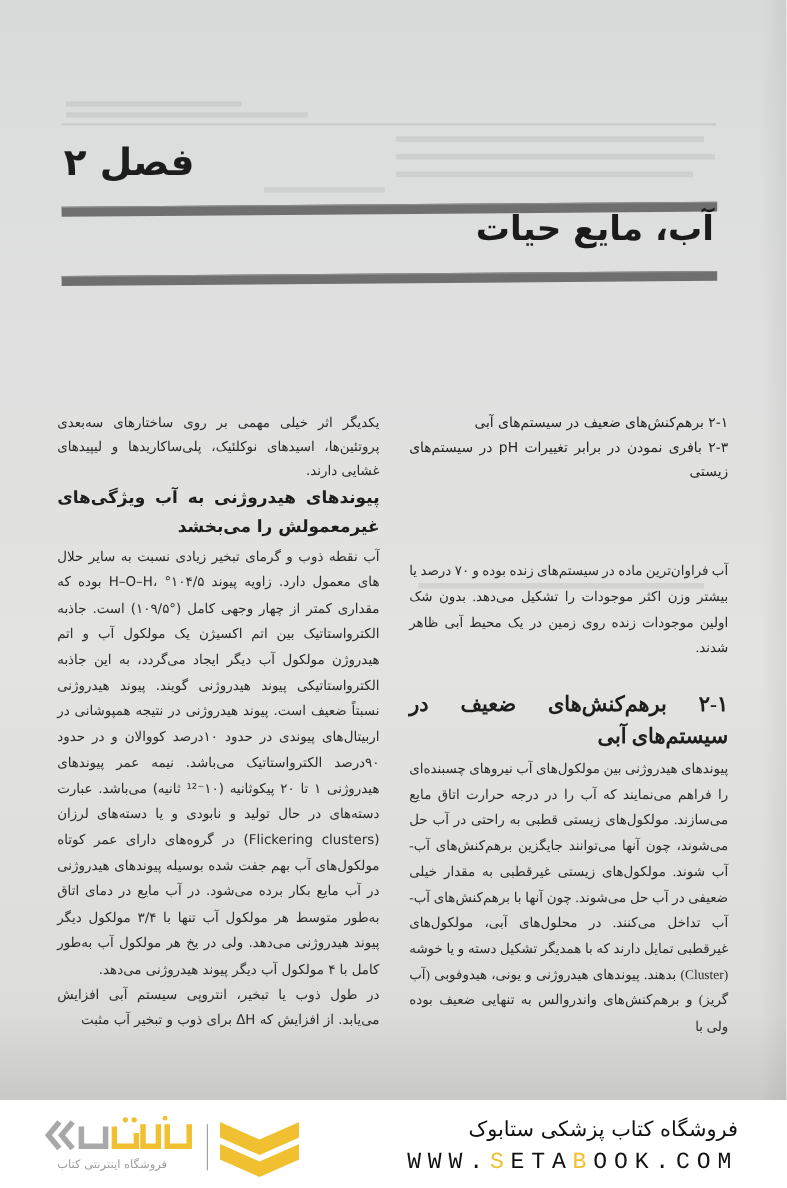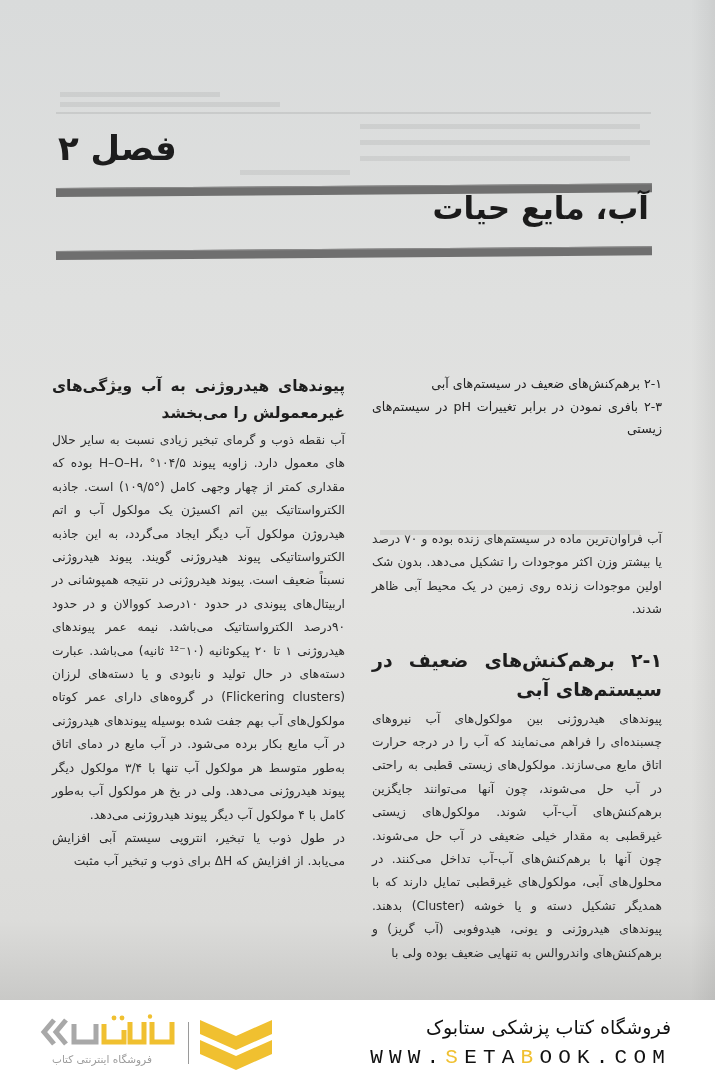--- a/index.html
+++ b/index.html
@@ -191,27 +191,28 @@
   <div class="chapter-title">آب، مایع حیات</div>
   <div class="rule" style="top:251px;"></div>
 
   <div class="col col-right" style="top:373px;">
     <ul class="toc-list">
       <li class="toc-item">۲-۱ برهم‌کنش‌های ضعیف در سیستم‌های آبی</li>
       <li class="toc-item">۲-۳ بافری نمودن در برابر تغییرات pH در سیستم‌های زیستی</li>
     </ul>
   </div>
 
-  <div class="col col-right" style="top:528px;">
+  <div class="col col-right" style="top:508px;font-family:Liberation Serif, serif;">
     <p class="para">آب فراوان‌ترین ماده در سیستم‌های زنده بوده و ۷۰ درصد یا بیشتر وزن اکثر موجودات را تشکیل می‌دهد. بدون شک اولین موجودات زنده روی زمین در یک محیط آبی ظاهر شدند.</p>
     <h2 class="section-heading h-main" style="margin-top:24px; margin-bottom:4px;">۲-۱ برهم‌کنش‌های ضعیف در سیستم‌های آبی</h2>
     <p class="para">پیوندهای هیدروژنی بین مولکول‌های آب نیروهای چسبنده‌ای را فراهم می‌نمایند که آب را در درجه حرارت اتاق مایع می‌سازند. مولکول‌های زیستی قطبی به راحتی در آب حل می‌شوند، چون آنها می‌توانند جایگزین برهم‌کنش‌های آب-آب شوند. مولکول‌های زیستی غیرقطبی به مقدار خیلی ضعیفی در آب حل می‌شوند. چون آنها با برهم‌کنش‌های آب-آب تداخل می‌کنند. در محلول‌های آبی، مولکول‌های غیرقطبی تمایل دارند که با همدیگر تشکیل دسته و یا خوشه (Cluster) بدهند. پیوندهای هیدروژنی و یونی، هیدوفوبی (آب گریز) و برهم‌کنش‌های واندروالس به تنهایی ضعیف بوده ولی با</p>
   </div>
 
   <div class="col col-left" style="top:373px;">
+    <p class="para" style="line-height:22px;">یکدیگر اثر خیلی مهمی بر روی ساختارهای سه‌بعدی پروتئین‌ها، اسیدهای نوکلئیک، پلی‌ساکاریدها و لیپیدهای غشایی دارند.</p>
     <h3 class="section-heading h-sub" style="margin-bottom:2px;">پیوندهای هیدروژنی به آب ویژگی‌های غیرمعمولش را می‌بخشد</h3>
     <p class="para">آب نقطه ذوب و گرمای تبخیر زیادی نسبت به سایر حلال های معمول دارد. زاویه پیوند H–O–H، °۱۰۴/۵ بوده که مقداری کمتر از چهار وجهی کامل (°۱۰۹/۵) است. جاذبه الکترواستاتیک بین اتم اکسیژن یک مولکول آب و اتم هیدروژن مولکول آب دیگر ایجاد می‌گردد، به این جاذبه الکترواستاتیکی پیوند هیدروژنی گویند. پیوند هیدروژنی نسبتاً ضعیف است. پیوند هیدروژنی در نتیجه همپوشانی در اربیتال‌های پیوندی در حدود ۱۰درصد کووالان و در حدود ۹۰درصد الکترواستاتیک می‌باشد. نیمه عمر پیوندهای هیدروژنی ۱ تا ۲۰ پیکوثانیه (۱۰⁻¹² ثانیه) می‌باشد. عبارت دسته‌های در حال تولید و نابودی و یا دسته‌های لرزان (Flickering clusters) در گروه‌های دارای عمر کوتاه مولکول‌های آب بهم جفت شده بوسیله پیوندهای هیدروژنی در آب مایع بکار برده می‌شود. در آب مایع در دمای اتاق به‌طور متوسط هر مولکول آب تنها با ۳/۴ مولکول دیگر پیوند هیدروژنی می‌دهد. ولی در یخ هر مولکول آب به‌طور کامل با ۴ مولکول آب دیگر پیوند هیدروژنی می‌دهد.</p>
     <p class="para">در طول ذوب یا تبخیر، انتروپی سیستم آبی افزایش می‌یابد. از افزایش که ΔH برای ذوب و تبخیر آب مثبت</p>
   </div>
 </div>
 
 <div class="footer">
   <div class="footer-shop-name">فروشگاه کتاب پزشکی ستابوک</div>
   <div class="footer-url"><span>WWW.</span><span class="hl">S</span><span>ETA</span><span class="hl">B</span><span>OOK.COM</span></div>
 </div>

